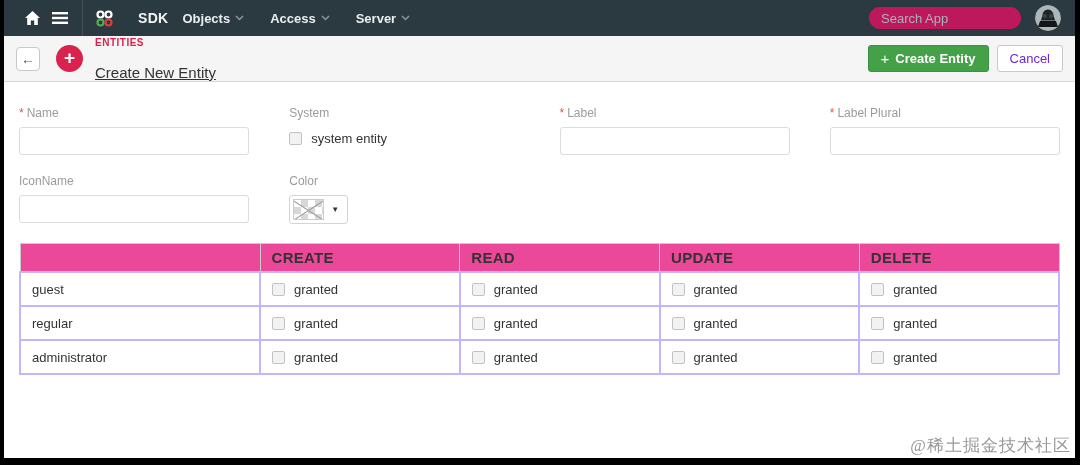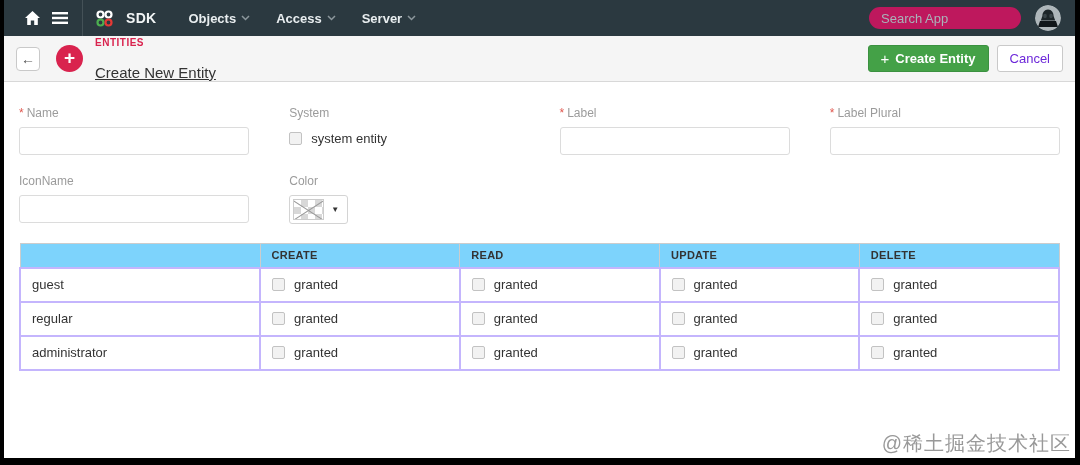--- a/index.html
+++ b/index.html
@@ -8,21 +8,21 @@
   .frame { position:absolute; inset:0; background:#000; }
   .app { position:absolute; top:0; left:4px; right:5px; bottom:7px;
     background:#fff; display:flex; flex-direction:column; }
 
   
   .navbar { height:36px; background:#2b3940; display:flex; align-items:center;
     flex:0 0 36px; padding:0 14px; }
   .nav-iconbtn { width:28px; height:28px; display:flex; align-items:center;
     justify-content:center; cursor:pointer; }
   .nav-divider { width:1px; height:36px; background:rgba(255,255,255,0.12); margin:0 12px 0 8px; }
-  .brand { display:flex; align-items:center; gap:12px; margin-right:32px; cursor:pointer; }
+  .brand { display:flex; align-items:center; gap:24px; margin-right:14px; cursor:pointer; }
   .brand-text { color:#f2f5f6; font-size:14px; font-weight:bold; letter-spacing:0.3px; }
   .nav-menu { display:flex; align-items:center; gap:5px; color:#e8edef; font-size:13px;
     font-weight:bold; margin-right:26px; cursor:pointer; }
   .nav-spacer { flex:1; }
   .search-pill { width:152px; height:22px; border-radius:11px; background:#be185d;
     border:none; outline:none; color:#dfe5e8; font-size:13px; padding:0 12px;
     font-family:inherit; }
   .search-pill::placeholder { color:#a9b3b9; }
   .avatar { width:26px; height:26px; border-radius:50%; margin-left:14px; cursor:pointer;
     overflow:hidden; flex:0 0 26px; }
@@ -66,27 +66,27 @@
   .swatch::before, .swatch::after { content:""; position:absolute; left:-4px; right:-4px;
     top:50%; height:1px; background:#9a9a9a; }
   .swatch::before { transform:rotate(33deg); }
   .swatch::after { transform:rotate(-33deg); }
   .color-caret { font-size:8px; color:#333; padding:0 5px 0 7px; }
 
   
   .perm-label { font-size:12px; color:#9b9b9b; margin-bottom:11px; }
   table { width:100%; border-collapse:collapse; table-layout:fixed; }
   col.c-role { width:240px; }
-  th { background:#7dd3fc; border:1px solid #ccc; font-size:11px; font-weight:bold;
+  th { background:#ec4899; border:1px solid #ccc; font-size:15px; font-weight:bold;
     color:#333; text-align:left; padding:5px 11px; letter-spacing:0.3px; height:24px; }
   td { border:2px solid #c4b5fd; font-size:13px; color:#333; padding:8px 11px; height:34px; }
   .cb-cell { display:flex; align-items:center; gap:9px; cursor:pointer; }
 
-  .watermark { position:absolute; right:4px; bottom:1px; font-size:20px; color:#999;
-    letter-spacing:1px; pointer-events:none; }
+  .watermark { position:absolute; right:4px; bottom:1px; font-size:17px; color:#999;
+    letter-spacing:1px; pointer-events:none;font-family:Liberation Serif, serif; }
 </style>
 </head>
 <body>
 
 <div class="frame">
 <div class="app">
 
   <div class="navbar">
     <div class="nav-iconbtn">
       <svg width="17" height="16" viewBox="0 0 17 16">

